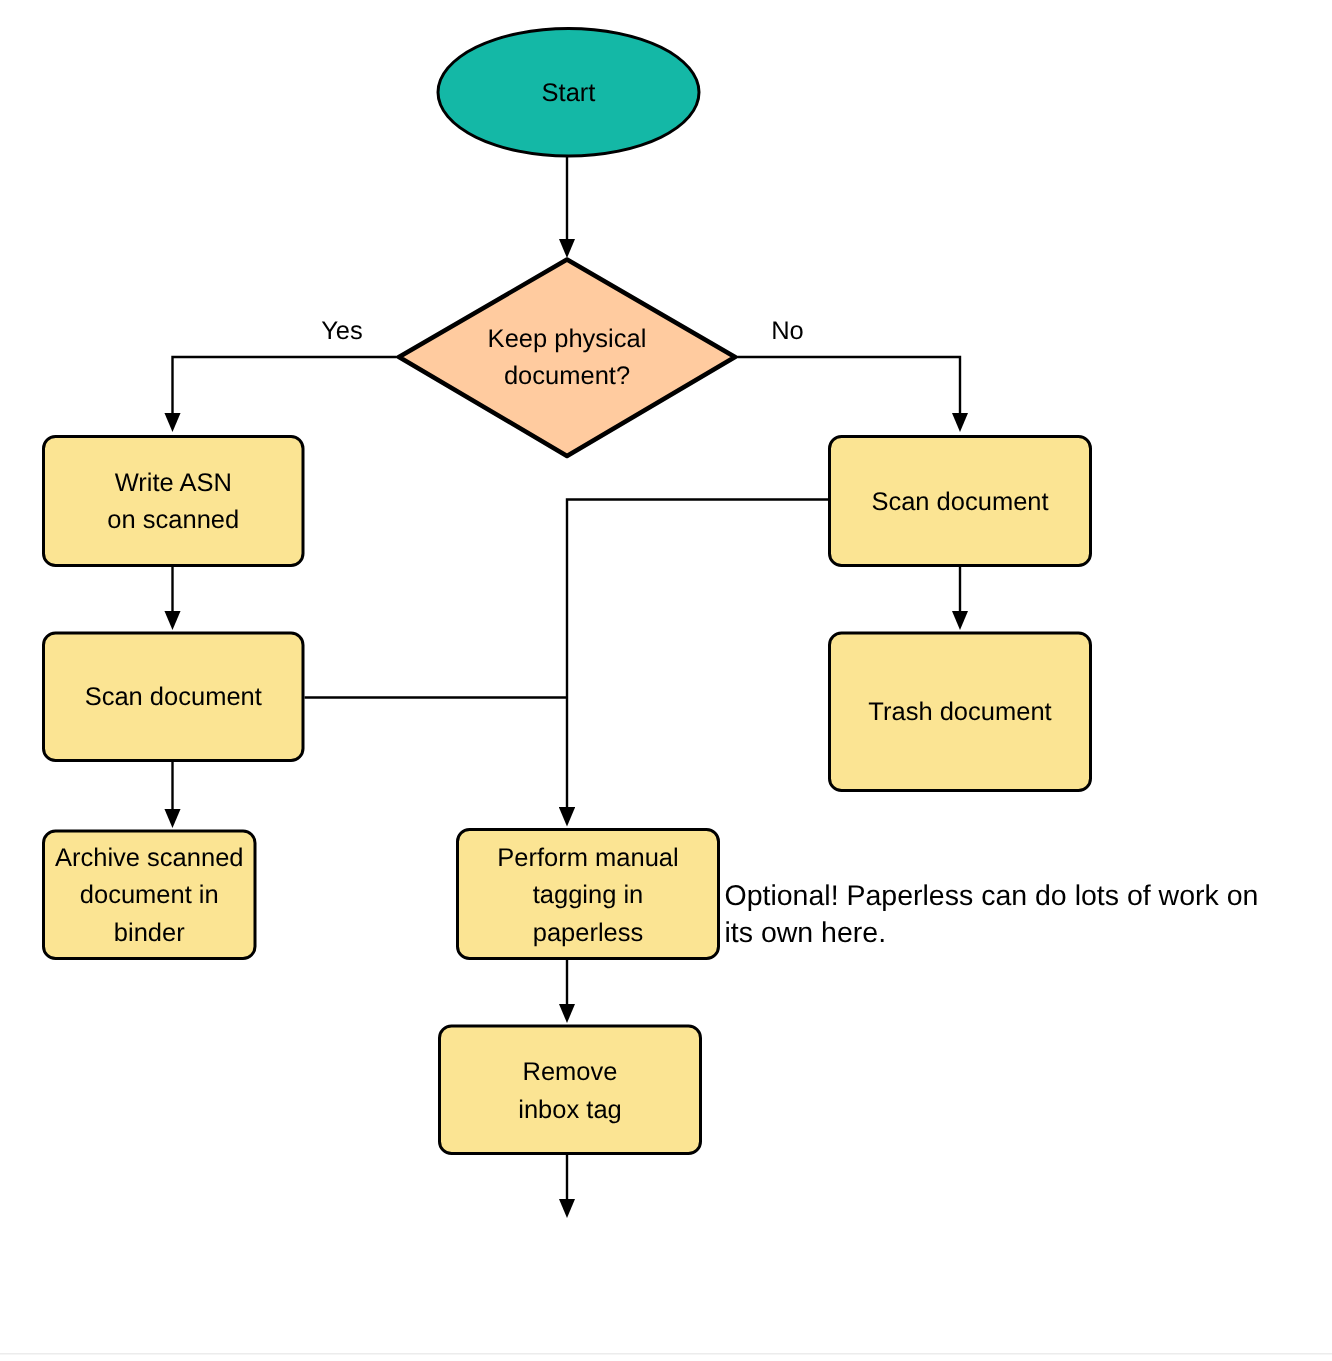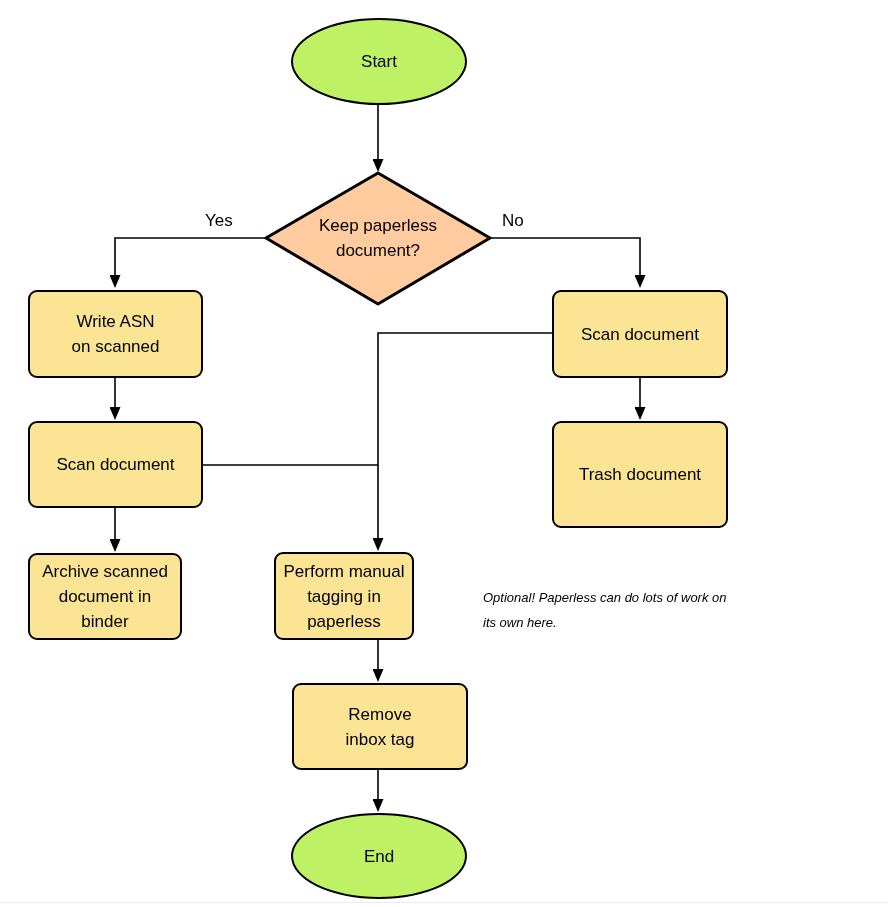--- a/index.html
+++ b/index.html
@@ -38,40 +38,40 @@
     font-size: 17px;
     line-height: 25px;
     white-space: pre-line;
   }
   .process {
     background: #fbe493;
     border: 2.5px solid #000000;
     border-radius: 9px;
   }
   .terminal {
-    background: #bef264;
+    background: #14b8a6;
     border: 2.5px solid #000000;
     border-radius: 50%;
   }
   .decision-label {
     background: transparent;
   }
   .edge-label {
     position: absolute;
     font-size: 17px;
     color: #000000;
+    text-align: center;
   }
   .annotation {
     position: absolute;
     left: 483px;
     top: 585px;
     width: 400px;
-    font-size: 13px;
+    font-size: 19px;
     line-height: 25px;
-    font-style: italic;
     color: #000000;
     white-space: pre-line;
   }
   .bottom-rule {
     position: absolute;
     left: 0;
     top: 902px;
     width: 888px;
     height: 1px;
     background: #ececec;
@@ -101,21 +101,21 @@
     <path class="edge" d="M378,770 L378,800" marker-end="url(#arrowhead)"></path>
 
     <polygon points="378,173 490,238 378,304 266,238" fill="#ffcb9f" stroke="#000000" stroke-width="3" stroke-linejoin="round"></polygon>
   </svg>
 
   <div class="node terminal" style="left:291px; top:18px; width:176px; height:87px">
     <span>Start</span>
   </div>
 
   <div class="node decision-label" style="left:280px; top:186px; width:196px; height:104px">
-    <span>Keep paperless
+    <span>Keep physical
 document?</span>
   </div>
 
   <div class="edge-label" style="left:205px; top:211px; width:46px">Yes</div>
 
   <div class="edge-label" style="left:502px; top:211px; width:46px">No</div>
 
   <div class="node process" style="left:28px; top:290px; width:175px; height:88px">
     <span>Write ASN
 on scanned</span>
@@ -126,39 +126,36 @@
   </div>
 
   <div class="node process" style="left:28px; top:421px; width:175px; height:87px">
     <span>Scan document</span>
   </div>
 
   <div class="node process" style="left:552px; top:421px; width:176px; height:107px">
     <span>Trash document</span>
   </div>
 
-  <div class="node process" style="left:28px; top:553px; width:154px; height:87px">
+  <div class="node process" style="left:28px; top:553px; width:143px; height:87px">
     <span>Archive scanned
 document in
 binder</span>
   </div>
 
-  <div class="node process" style="left:274px; top:552px; width:140px; height:88px">
+  <div class="node process" style="left:304px; top:552px; width:176px; height:88px">
     <span>Perform manual
 tagging in
 paperless</span>
   </div>
 
   <div class="annotation">Optional! Paperless can do lots of work on
 its own here.</div>
 
   <div class="node process" style="left:292px; top:683px; width:176px; height:87px">
     <span>Remove
 inbox tag</span>
   </div>
 
-  <div class="node terminal" style="left:291px; top:813px; width:176px; height:86px">
-    <span>End</span>
-  </div>
 
   <div class="bottom-rule"></div>
 
 </div>
 
 </body></html>

